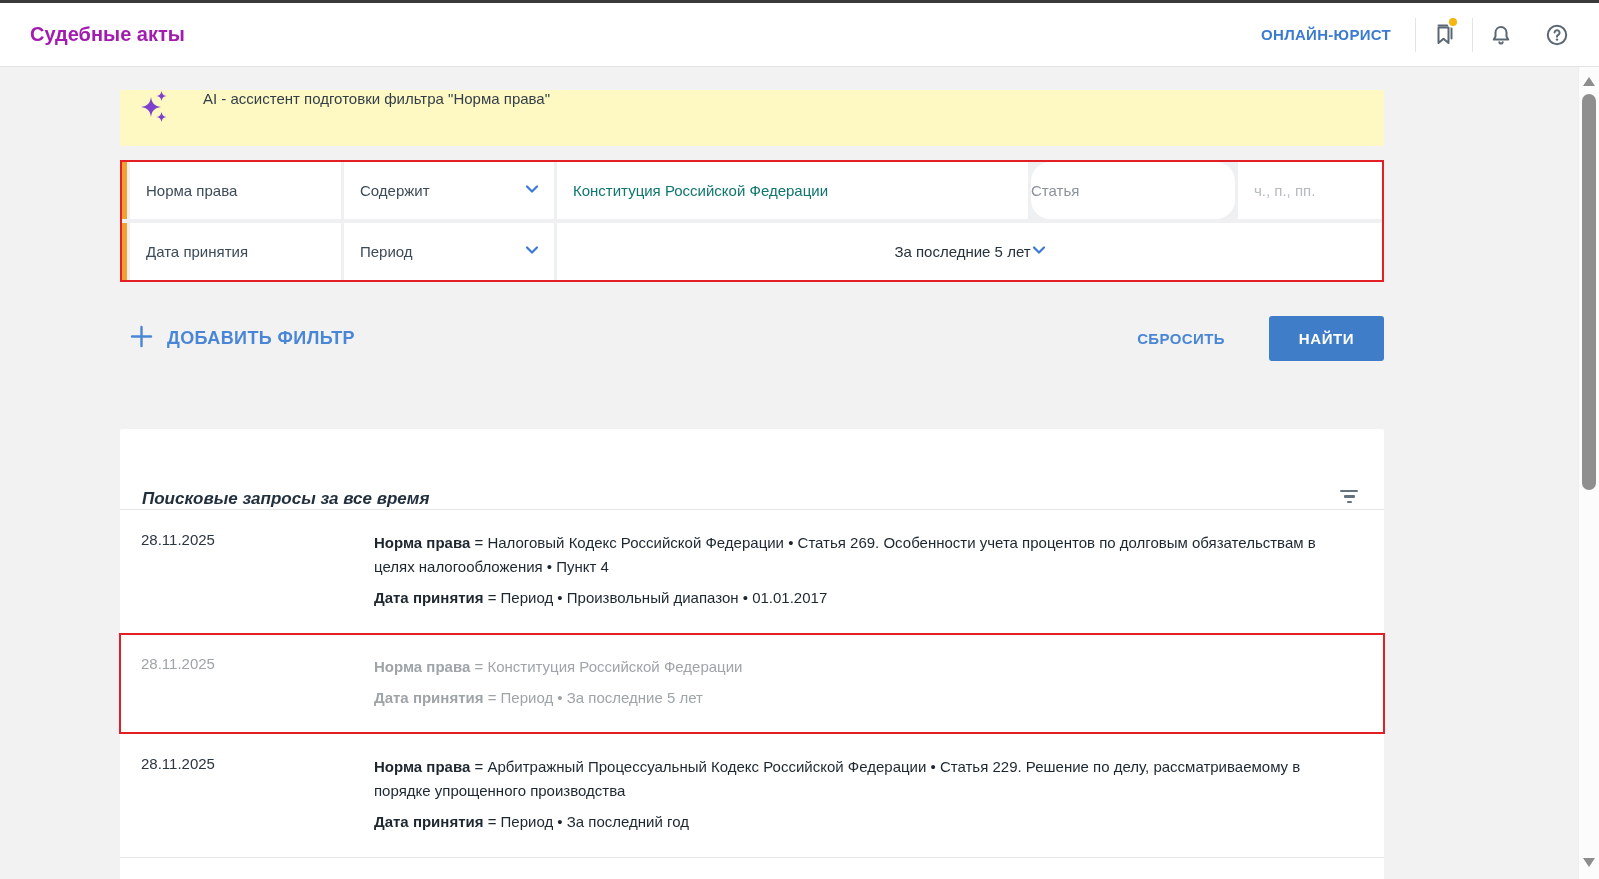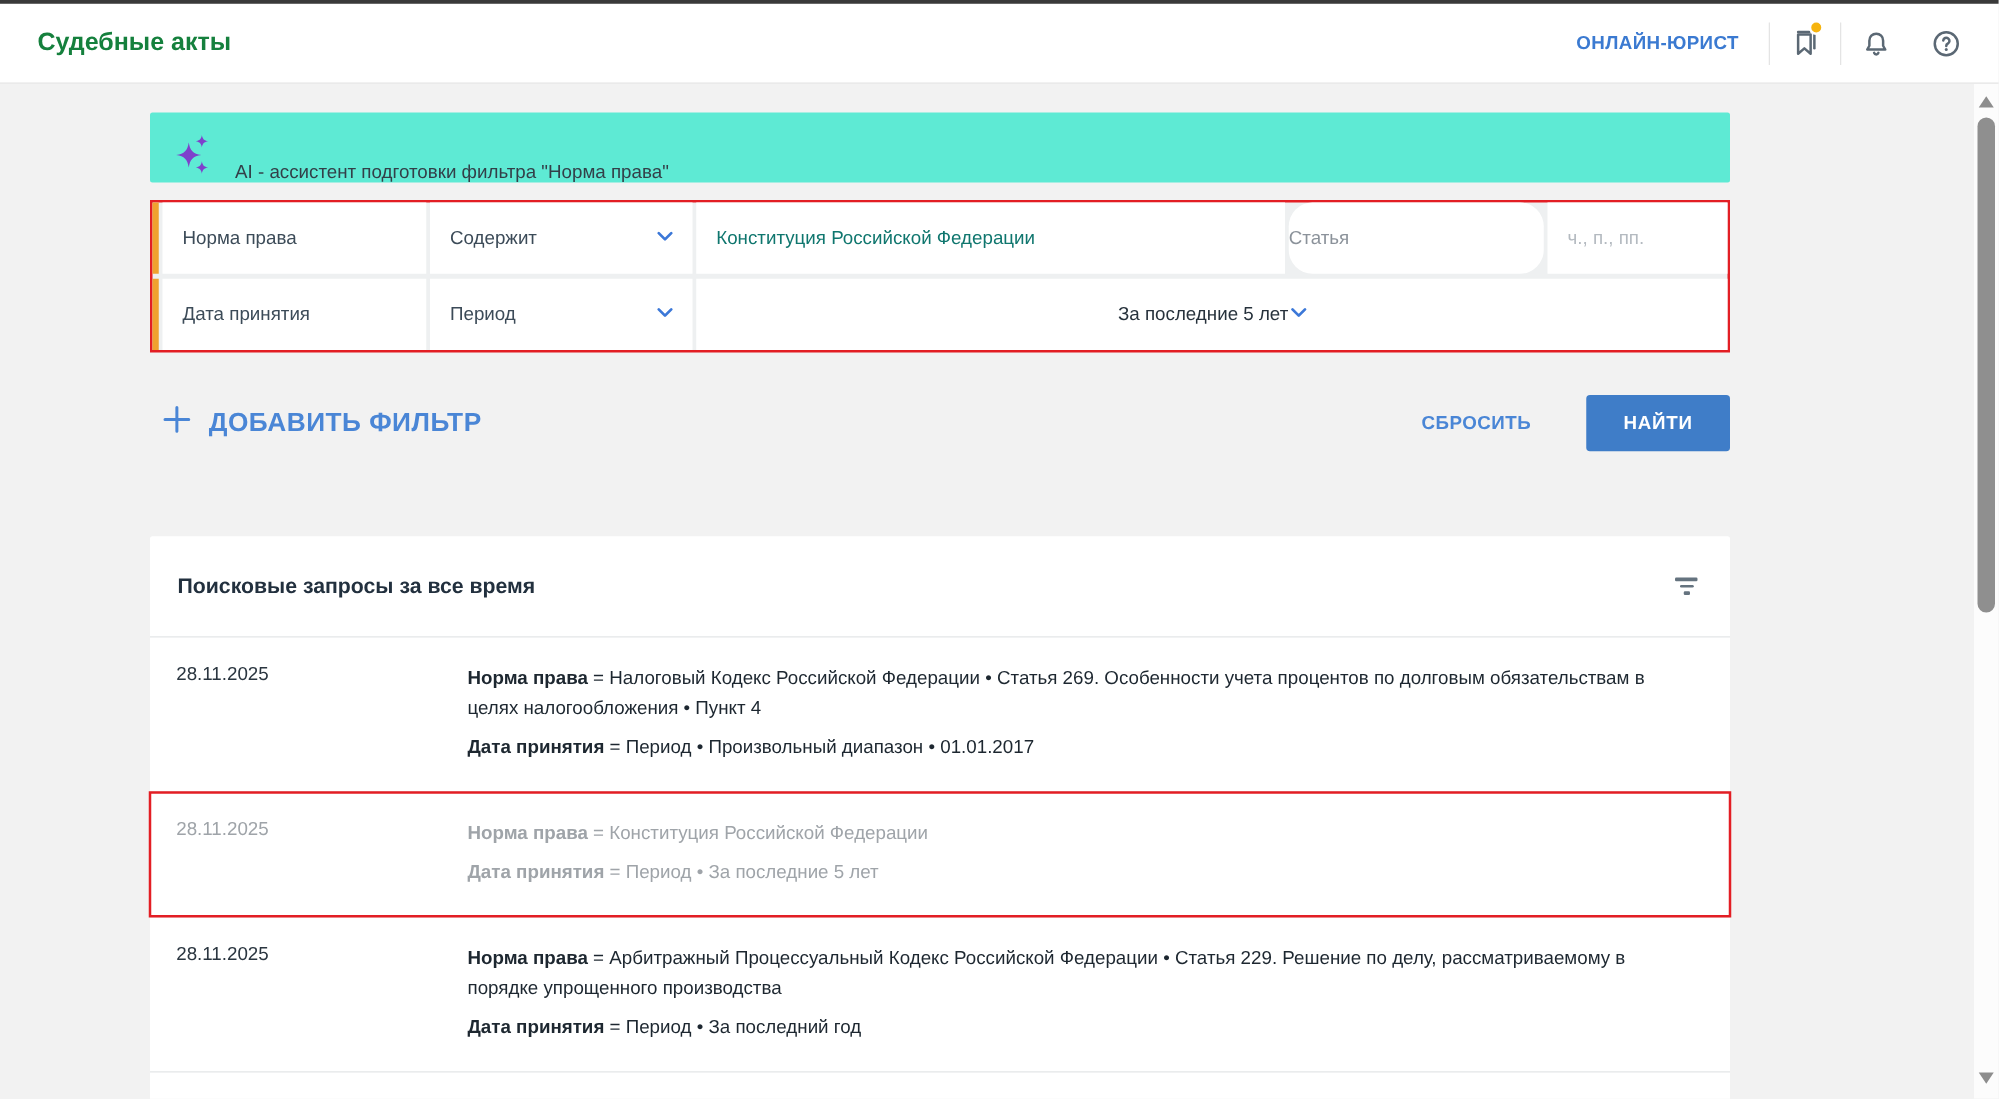--- a/index.html
+++ b/index.html
@@ -12,34 +12,34 @@
     color:#22303e;
   }
   .top-edge { position:absolute; top:0; left:0; right:0; height:3px; background:#3a3a3a; z-index:10; }
 
   
   .app-header {
     position:absolute; top:3px; left:0; right:0; height:64px;
     background:#fff; border-bottom:1px solid #e3e3e3;
     display:flex; align-items:center; padding:0 14px 0 30px; z-index:5;
   }
-  .page-title { font-size:20px; font-weight:700; color:#15803d; }
+  .page-title { font-size:20px; font-weight:700; color:#a21caf; }
   .header-right { margin-left:auto; display:flex; align-items:center; }
   .online-lawyer { color:#3b7ad1; font-weight:700; font-size:15px; letter-spacing:.3px; margin-right:24px; cursor:pointer; text-decoration:none; }
   .hdr-divider { width:1px; height:34px; background:#e4e4e4; }
   .icon-btn { width:56px; display:flex; justify-content:center; align-items:center; position:relative; cursor:pointer; background:none; border:none; height:44px; }
   .icon-btn svg { display:block; }
   .badge-dot { position:absolute; top:3px; right:13px; width:12px; height:12px; border-radius:50%; background:#f6b40e; border:2px solid #fff; }
 
   
   .content { position:absolute; left:120px; top:90px; width:1264px; }
 
   .ai-banner {
-    height:56px; background:#5eead4; border-radius:2px;
-    display:flex; align-items:flex-end; padding:0 20px; cursor:pointer;
+    height:56px; background:#fef9c3; border-radius:2px;
+    display:flex; align-items:flex-start; padding:0 20px; cursor:pointer;gap:15px;
   }
   .ai-banner svg { margin-right:16px; }
   .ai-text { font-size:15px; color:#333f48; }
 
   
   .filter-block {
     margin-top:14px; border:2px solid #e31e24; background:#eef0f1;
     display:flex; flex-direction:column; gap:4px;
   }
   .filter-row { display:flex; gap:3px; height:57px; }
@@ -51,28 +51,28 @@
   .cell-value input { border:none; outline:none; width:100%; font:15px "Liberation Sans", sans-serif; color:#0f766e; background:transparent; }
   .cell-article { width:204px; padding:0 0;border-radius:19px; }
   .cell-part { width:144px; padding:0 16px; }
   .cell-article input, .cell-part input { border:none; outline:none; width:100%; font:15px "Liberation Sans", sans-serif; background:transparent; }
   .cell-article input::placeholder { color:#8b929a; opacity:1; }
   .cell-part input::placeholder { color:#b4bac0; opacity:1; }
   .cell-select { flex:1; padding:0 14px 0 16px; justify-content:center; font-size:15px; color:#27323c; cursor:pointer; }
 
   
   .actions-row { margin-top:34px; display:flex; align-items:center; }
-  .add-filter { display:flex; align-items:center; gap:14px; color:#4a86d6; font-weight:700; font-size:21px; letter-spacing:.4px; margin-left:10px; cursor:pointer; background:none; border:none; }
+  .add-filter { display:flex; align-items:center; gap:14px; color:#4a86d6; font-weight:700; font-size:18px; letter-spacing:.4px; margin-left:10px; cursor:pointer; background:none; border:none; }
   .flex-spacer { flex:1; }
   .reset-btn { color:#4a86d6; font-weight:700; font-size:15px; letter-spacing:.4px; margin-right:44px; background:none; border:none; cursor:pointer; }
   .find-btn { width:115px; height:45px; background:#3f7dc8; color:#fff; font-weight:700; font-size:15px; letter-spacing:.6px; border:none; border-radius:3px; cursor:pointer; }
 
   
   .history-card { margin-top:68px; background:#fff; border-radius:2px; }
-  .history-header { height:80px; display:flex; align-items:center; padding:0 22px; }
+  .history-header { height:80px; display:flex; align-items:flex-end; padding:0 22px;font-style:italic; }
   .history-title { font-size:17px; font-weight:700; color:#22303e; }
   .filter-list-icon { margin-left:auto; display:flex; flex-direction:column; align-items:center; gap:3px; cursor:pointer; padding:6px 4px; background:none; border:none; }
   .filter-list-icon i { display:block; height:2.5px; background:#65737f; border-radius:1px; }
   .fl-1 { width:18px; } .fl-2 { width:11px; } .fl-3 { width:5px; }
   .divider { height:1px; background:#e4e6e8; }
 
   .history-row { display:flex; padding:21px 20px 23px 21px; position:relative; cursor:pointer; }
   .row-date { width:233px; flex:none; font-size:15px; color:#2b3640; }
   .row-content { flex:1; font-size:15px; color:#1d2730; line-height:24px; padding-right:24px; }
   .row-content .lbl { font-weight:700; }

